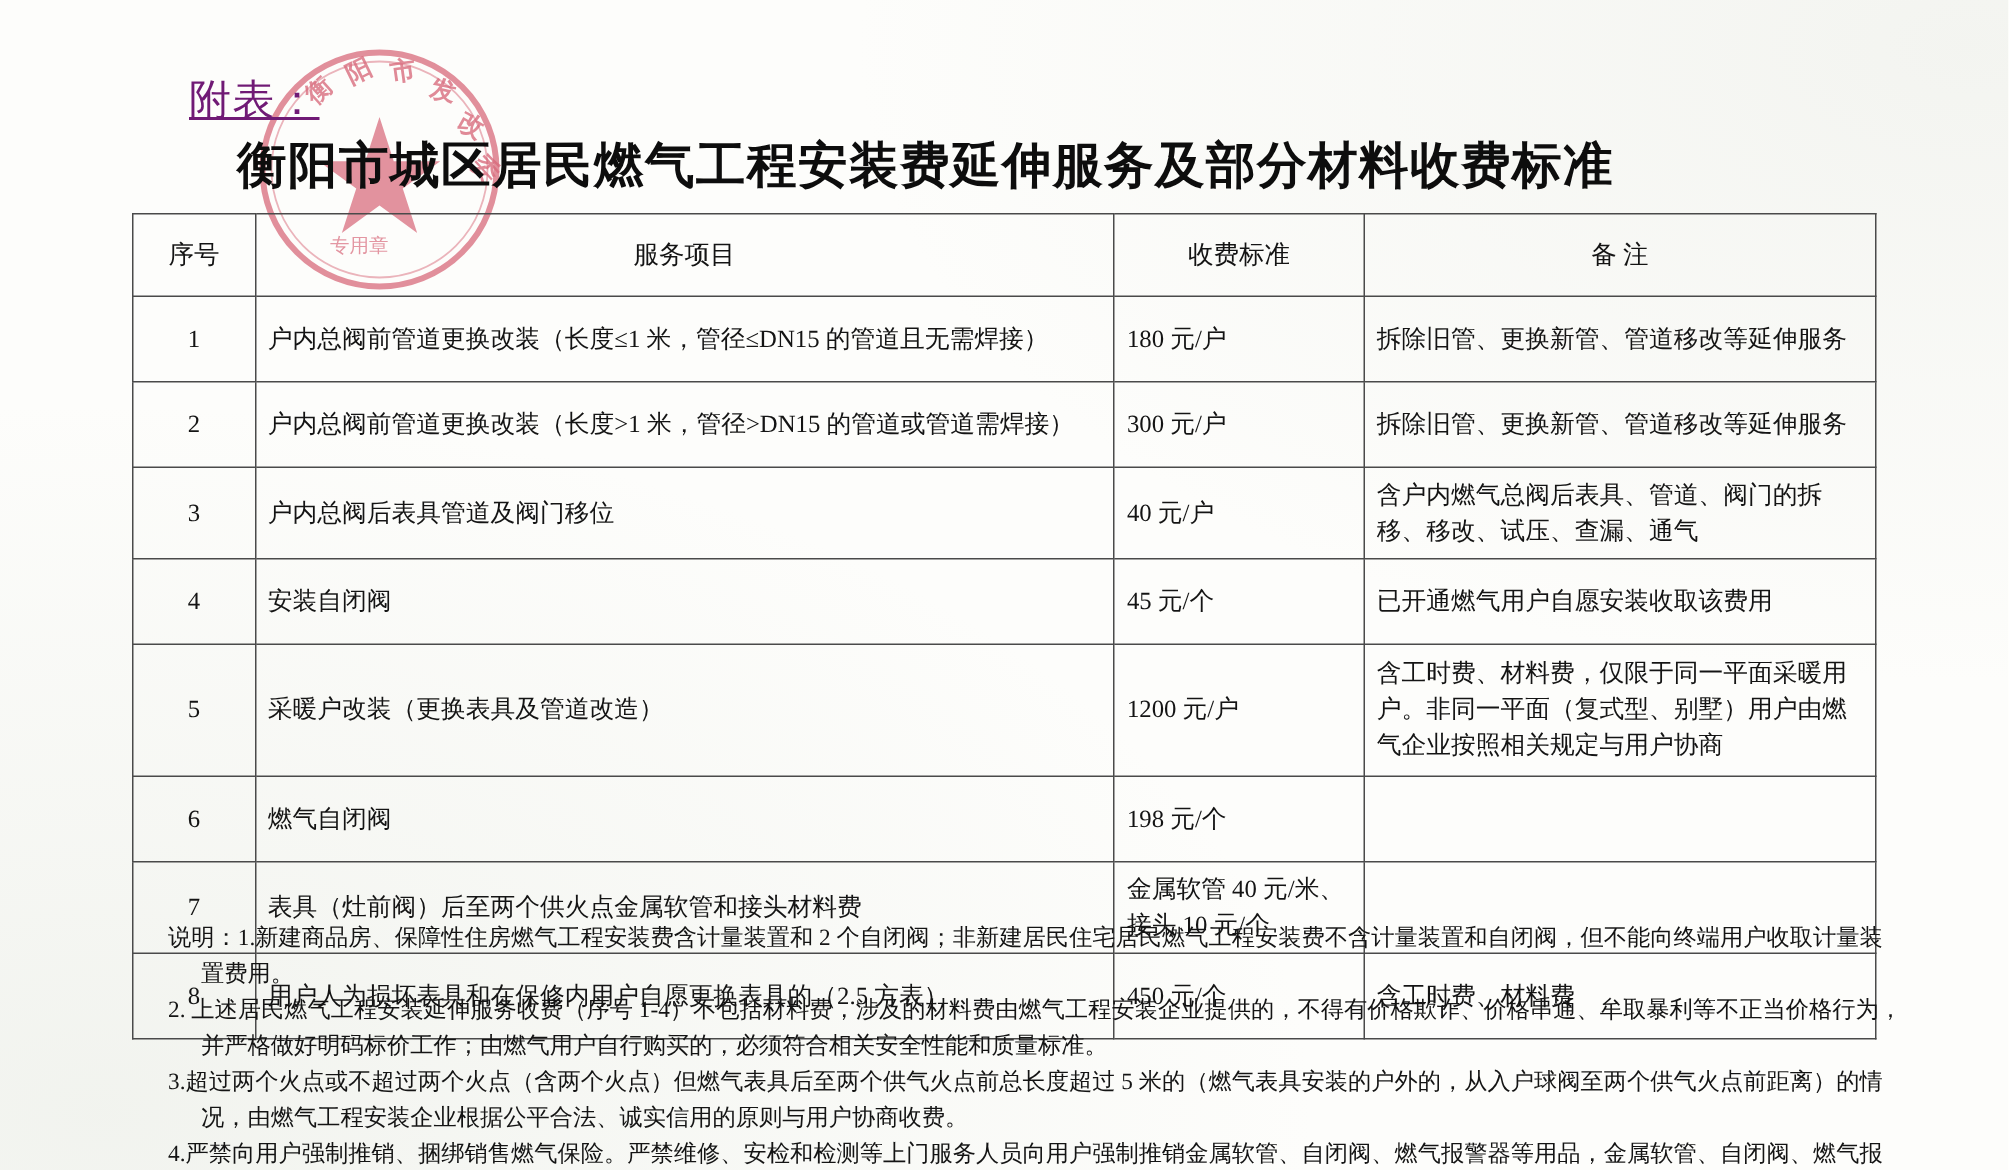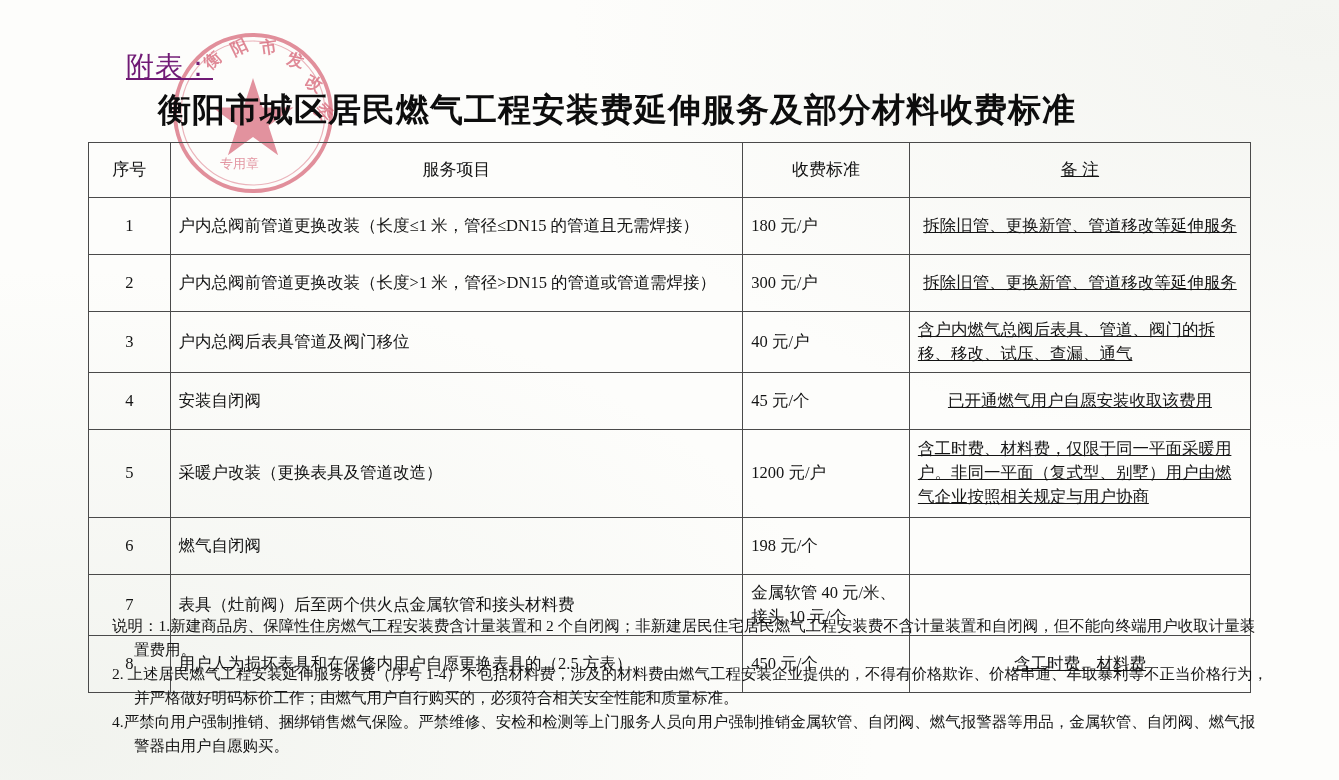--- a/index.html
+++ b/index.html
@@ -85,23 +85,23 @@
     line-height: 1.45;
   }
   table.fee-table thead td {
     text-align: center;
     height: 42px;
     font-size: 17px;
   }
   .col-no    { width: 68px;  text-align: center; margin-left: 35px; }
   .col-item  { width: 592px; text-align: left; padding-left: 14px;}
   .col-fee   { width: 158px; text-align: center; }
-  .col-note  { width: 345px; text-align: left; padding-left: 12px; text-decoration: underline;}
+  .col-note  { width: 345px; text-align: left; padding-left: 12px;}
   .fee-cell  { text-align: left; }
-  .note-center { text-align: center; }
+  .note-center { text-align: left; }
   .row-tall td { height: 44px; }
   .two-line { line-height: 1.5; margin-top: 20px; }
 
   .notes {
     position: absolute;
     left: 110px;
     top: 614px;
     width: 1160px;
     font-size: 15.5px;
     line-height: 1.52;
@@ -196,15 +196,16 @@
         <td class="col-item">用户人为损坏表具和在保修内用户自愿更换表具的（2.5 方表）</td>
         <td class="col-fee fee-cell">450 元/个</td>
         <td class="col-note note-center">含工时费、材料费</td>
       </tr>
     </tbody>
   </table>
 
   <div class="notes">
     <p class="hang" style="padding-left:24px;">说明：1.新建商品房、保障性住房燃气工程安装费含计量装置和 2 个自闭阀；非新建居民住宅居民燃气工程安装费不含计量装置和自闭阀，但不能向终端用户收取计量装置费用。</p>
     <p class="hang" style="padding-left:24px;">2.  上述居民燃气工程安装延伸服务收费（序号 1-4）不包括材料费，涉及的材料费由燃气工程安装企业提供的，不得有价格欺诈、价格串通、牟取暴利等不正当价格行为，并严格做好明码标价工作；由燃气用户自行购买的，必须符合相关安全性能和质量标准。</p>
+    <p class="hang" style="padding-left:24px;">3.超过两个火点或不超过两个火点（含两个火点）但燃气表具后至两个供气火点前总长度超过 5 米的（燃气表具安装的户外的，从入户球阀至两个供气火点前距离）的情况，由燃气工程安装企业根据公平合法、诚实信用的原则与用户协商收费。</p>
     <p class="hang" style="padding-left:24px;">4.严禁向用户强制推销、捆绑销售燃气保险。严禁维修、安检和检测等上门服务人员向用户强制推销金属软管、自闭阀、燃气报警器等用品，金属软管、自闭阀、燃气报警器由用户自愿购买。</p>
   </div>
 </div>
 
 </body></html>

